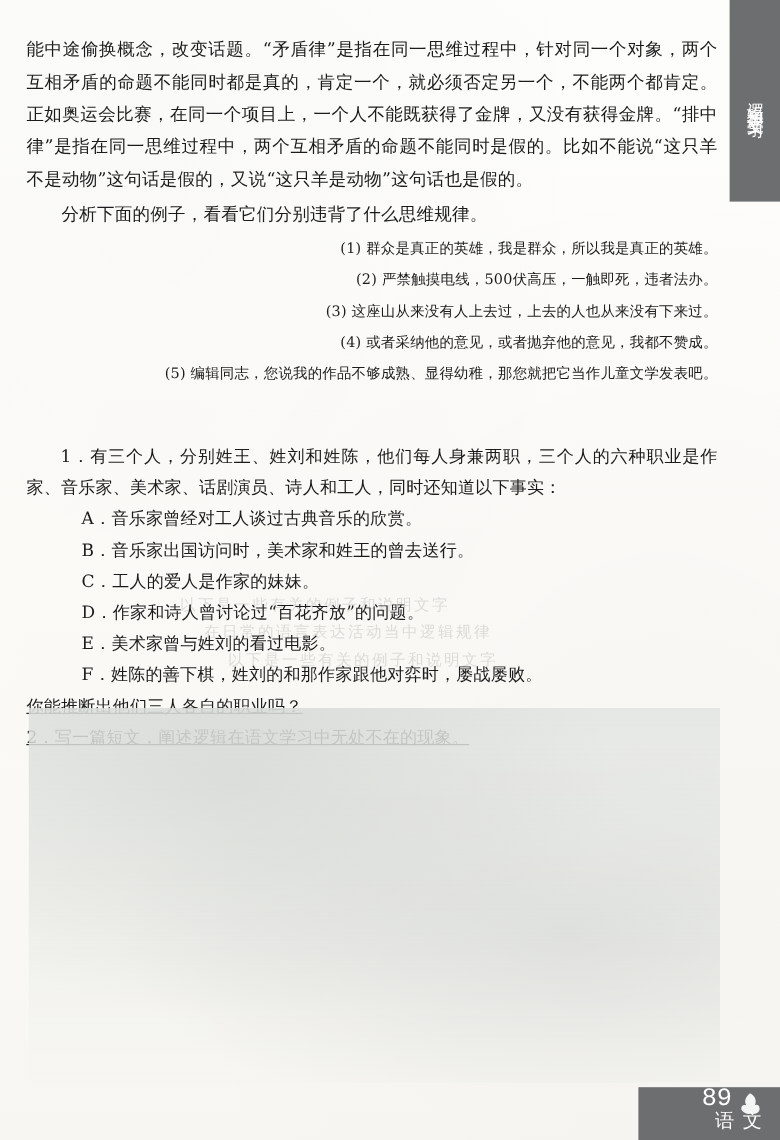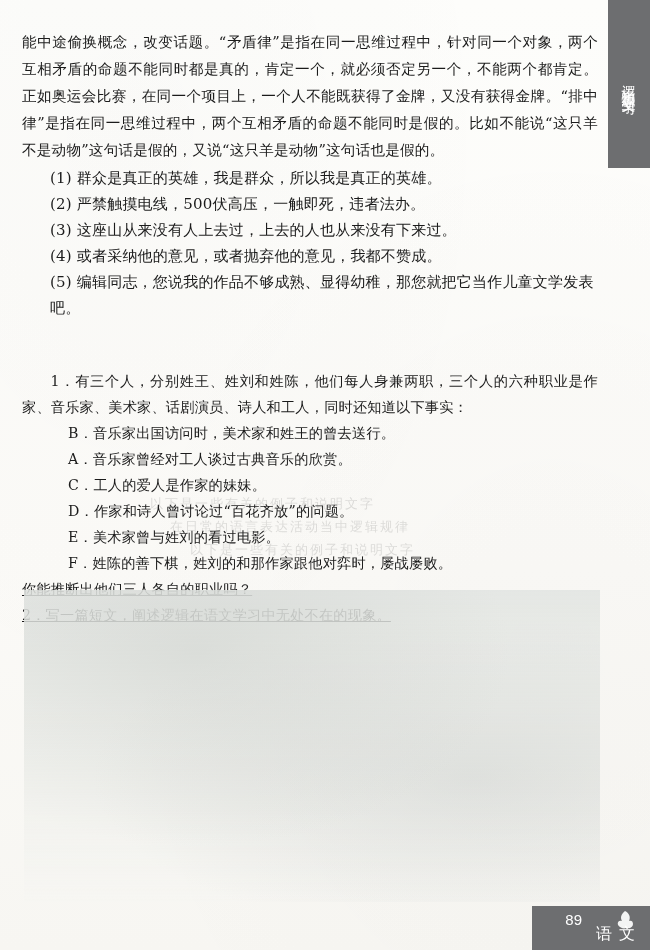--- a/index.html
+++ b/index.html
@@ -67,26 +67,27 @@
     color: #1b1b1b;
     text-align: justify;
     margin: 0 0 2px 0;
     letter-spacing: 0.2px;
   }
   .para.indent {
     text-indent: 2em;
   }
 
   .list-line {
-    font-size: 15px;
+    font-size: 12px;
     line-height: 26px;
     color: #1b1b1b;
     margin: 0;
     padding-left: 28px;
     letter-spacing: 0.2px;
+    text-align: right;
   }
 
   
   #section-heading {
     position: absolute;
     left: 26px;
     top: 318px;
     width: 190px;
     height: 46px;
   }
@@ -193,25 +194,25 @@
   #footer-bar {
     position: absolute;
     right: 0;
     bottom: 0;
     width: 118px;
     height: 44px;
     background: #6d6e70;
   }
   #page-number {
     position: absolute;
-    right: 68px;
+    right: 40px;
     bottom: 22px;
     color: #ffffff;
-    font-size: 15px;
-    font-family: Liberation Sans, sans-serif;
+    font-size: 21px;
+    font-family: Liberation Mono, monospace;
   }
   #footer-label {
     position: absolute;
     right: 14px;
     bottom: 5px;
     color: #ffffff;
     font-size: 16px;
     letter-spacing: 1px;
     font-family: "DejaVu Sans", "Liberation Sans", sans-serif;
   }
@@ -229,32 +230,33 @@
 <div id="page">
 
   <div id="paper-texture"></div>
 
   <div id="side-tab">
     <span>逻辑和语文学习</span>
   </div>
 
   <div id="content">
     <p class="para">能中途偷换概念，改变话题。“矛盾律”是指在同一思维过程中，针对同一个对象，两个互相矛盾的命题不能同时都是真的，肯定一个，就必须否定另一个，不能两个都肯定。正如奥运会比赛，在同一个项目上，一个人不能既获得了金牌，又没有获得金牌。“排中律”是指在同一思维过程中，两个互相矛盾的命题不能同时是假的。比如不能说“这只羊不是动物”这句话是假的，又说“这只羊是动物”这句话也是假的。</p>
+    <p class="para indent">分析下面的例子，看看它们分别违背了什么思维规律。</p>
     <p class="list-line">(1) 群众是真正的英雄，我是群众，所以我是真正的英雄。</p>
     <p class="list-line">(2) 严禁触摸电线，500伏高压，一触即死，违者法办。</p>
     <p class="list-line">(3) 这座山从来没有人上去过，上去的人也从来没有下来过。</p>
     <p class="list-line">(4) 或者采纳他的意见，或者抛弃他的意见，我都不赞成。</p>
     <p class="list-line">(5) 编辑同志，您说我的作品不够成熟、显得幼稚，那您就把它当作儿童文学发表吧。</p>
   </div>
 
 
   <div id="exercises">
     <p class="ex-para num">1．有三个人，分别姓王、姓刘和姓陈，他们每人身兼两职，三个人的六种职业是作家、音乐家、美术家、话剧演员、诗人和工人，同时还知道以下事实：</p>
+    <p class="ex-sub">A．音乐家曾经对工人谈过古典音乐的欣赏。</p>
     <p class="ex-sub">B．音乐家出国访问时，美术家和姓王的曾去送行。</p>
-    <p class="ex-sub">A．音乐家曾经对工人谈过古典音乐的欣赏。</p>
     <p class="ex-sub">C．工人的爱人是作家的妹妹。</p>
     <p class="ex-sub">D．作家和诗人曾讨论过“百花齐放”的问题。</p>
     <p class="ex-sub">E．美术家曾与姓刘的看过电影。</p>
     <p class="ex-sub">F．姓陈的善下棋，姓刘的和那作家跟他对弈时，屡战屡败。</p>
     <p class="ex-q">你能推断出他们三人各自的职业吗？</p>
     <p class="ex-q">2．写一篇短文，阐述逻辑在语文学习中无处不在的现象。</p>
   </div>
 
   <div id="plate"></div>
   <div id="plate-shade"></div>

